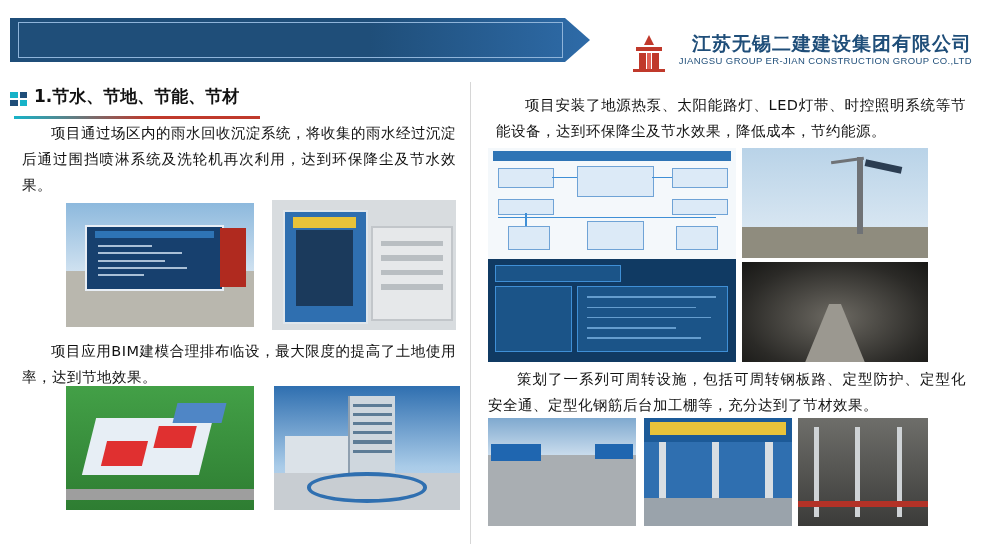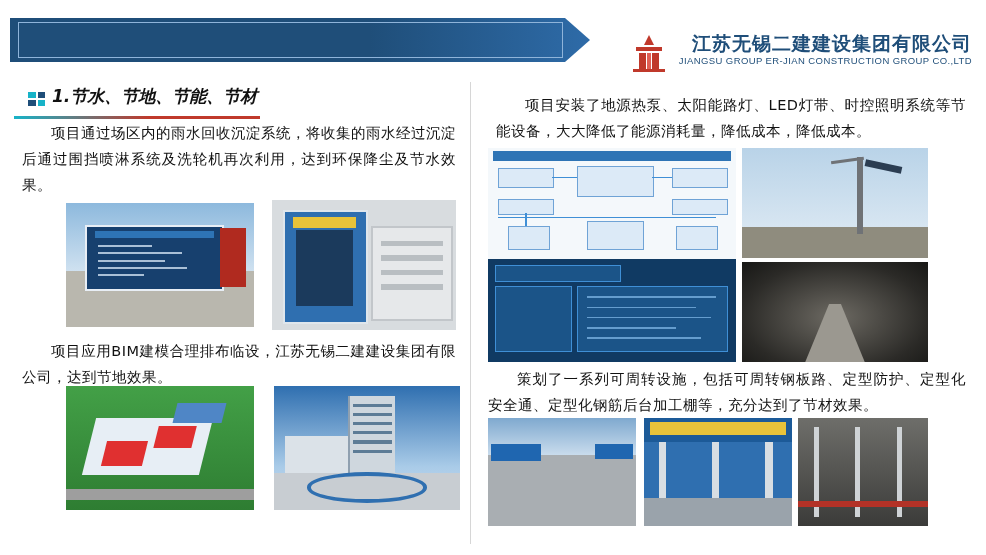--- a/index.html
+++ b/index.html
@@ -41,21 +41,21 @@
     color:#1f4e79;font-size:9.5px;letter-spacing:0.4px;
     font-family:"Liberation Sans",sans-serif;
     line-height:12px;
   }
   .logo{
     position:absolute;left:-52px;top:2px;width:44px;height:40px;
   }
 
   
   .sec-head{
-    position:absolute;left:28px;top:88px;width:255px;height:28px;font-style:italic;
+    position:absolute;left:10px;top:88px;width:255px;height:28px;
   }
   .sec-marks{position:absolute;left:0;top:4px;width:18px;height:14px;}
   .m1{position:absolute;left:0;top:0;width:8px;height:6px;background:#17b3c8;}
   .m2{position:absolute;left:10px;top:0;width:7px;height:6px;background:#1f4e79;}
   .m3{position:absolute;left:0;top:8px;width:8px;height:6px;background:#1f4e79;}
   .m4{position:absolute;left:10px;top:8px;width:7px;height:6px;background:#17b3c8;}
   .sec-title{
     position:absolute;left:24px;top:-3px;
     font-size:17px;font-weight:bold;color:#111;
     font-family:"DejaVu Sans","Liberation Sans",sans-serif;
@@ -242,21 +242,21 @@
       <div class="door"></div>
     </div>
   <div class="unit">
     <div class="vent" style="top:14%"></div>
     <div class="vent" style="top:30%"></div>
     <div class="vent" style="top:46%"></div>
     <div class="vent" style="top:62%"></div>
   </div>
 </div>
 
-<div class="para p-left2">项目应用BIM建模合理排布临设，江苏无锡二建建设集团有限公司，达到节地效果。</div>
+<div class="para p-left2">项目应用BIM建模合理排布临设，最大限度的提高了土地使用率，达到节地效果。</div>
 
 <div class="photo" id="ph-bim-site">
   <div class="lawn"></div>
     <div class="slab"></div>
     <div class="blue"></div>
   <div class="zoneA"></div>
     <div class="zoneB"></div>
     <div class="road"></div>
 </div>
 
@@ -268,21 +268,21 @@
       <div class="win" style="top:22%"></div>
     <div class="win" style="top:34%"></div>
       <div class="win" style="top:46%"></div>
     <div class="win" style="top:58%"></div>
       <div class="win" style="top:70%"></div>
   </div>
   <div class="plaza"></div>
   <div class="swirl"></div>
 </div>
 
-<div class="para p-right1">项目安装了地源热泵、太阳能路灯、LED灯带、时控照明系统等节能设备，大大降低了能源消耗量，降低成本，降低成本。</div>
+<div class="para p-right1">项目安装了地源热泵、太阳能路灯、LED灯带、时控照明系统等节能设备，达到环保降尘及节水效果，降低成本，节约能源。</div>
 
 <div class="photo" id="ph-energy-diagram">
   <div class="top">
     <div class="tbar"></div>
     <div class="blk" style="left:4%;top:18%;width:22%;height:16%"></div>
     <div class="blk" style="left:36%;top:16%;width:30%;height:26%"></div>
     <div class="blk" style="left:74%;top:18%;width:22%;height:16%"></div>
     <div class="blk" style="left:4%;top:46%;width:22%;height:12%"></div>
     <div class="blk" style="left:74%;top:46%;width:22%;height:12%"></div>
     <div class="blk" style="left:8%;top:70%;width:16%;height:20%"></div>

